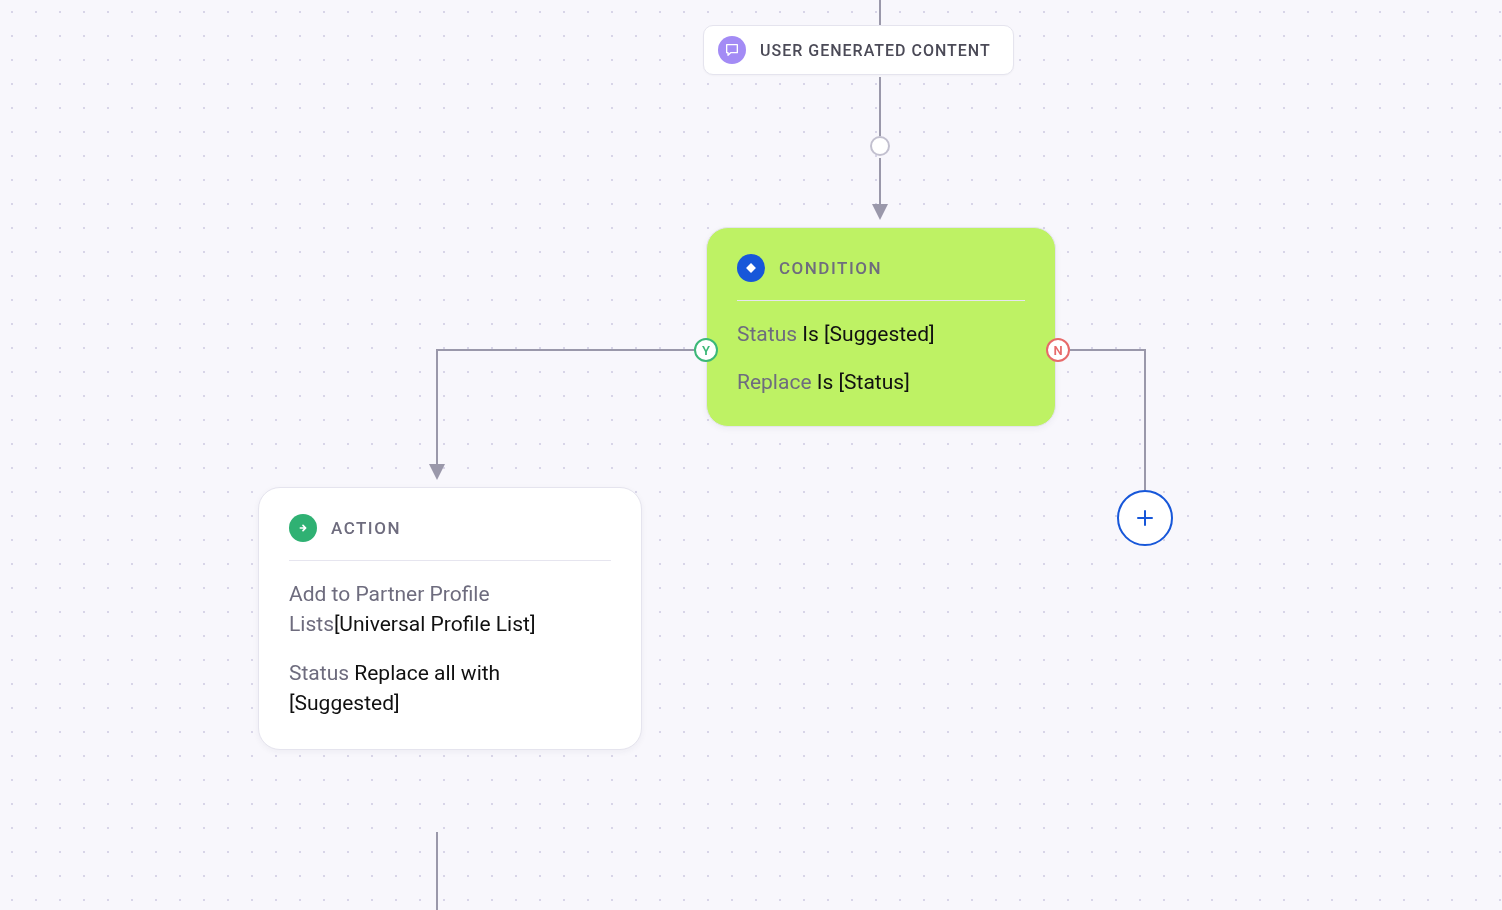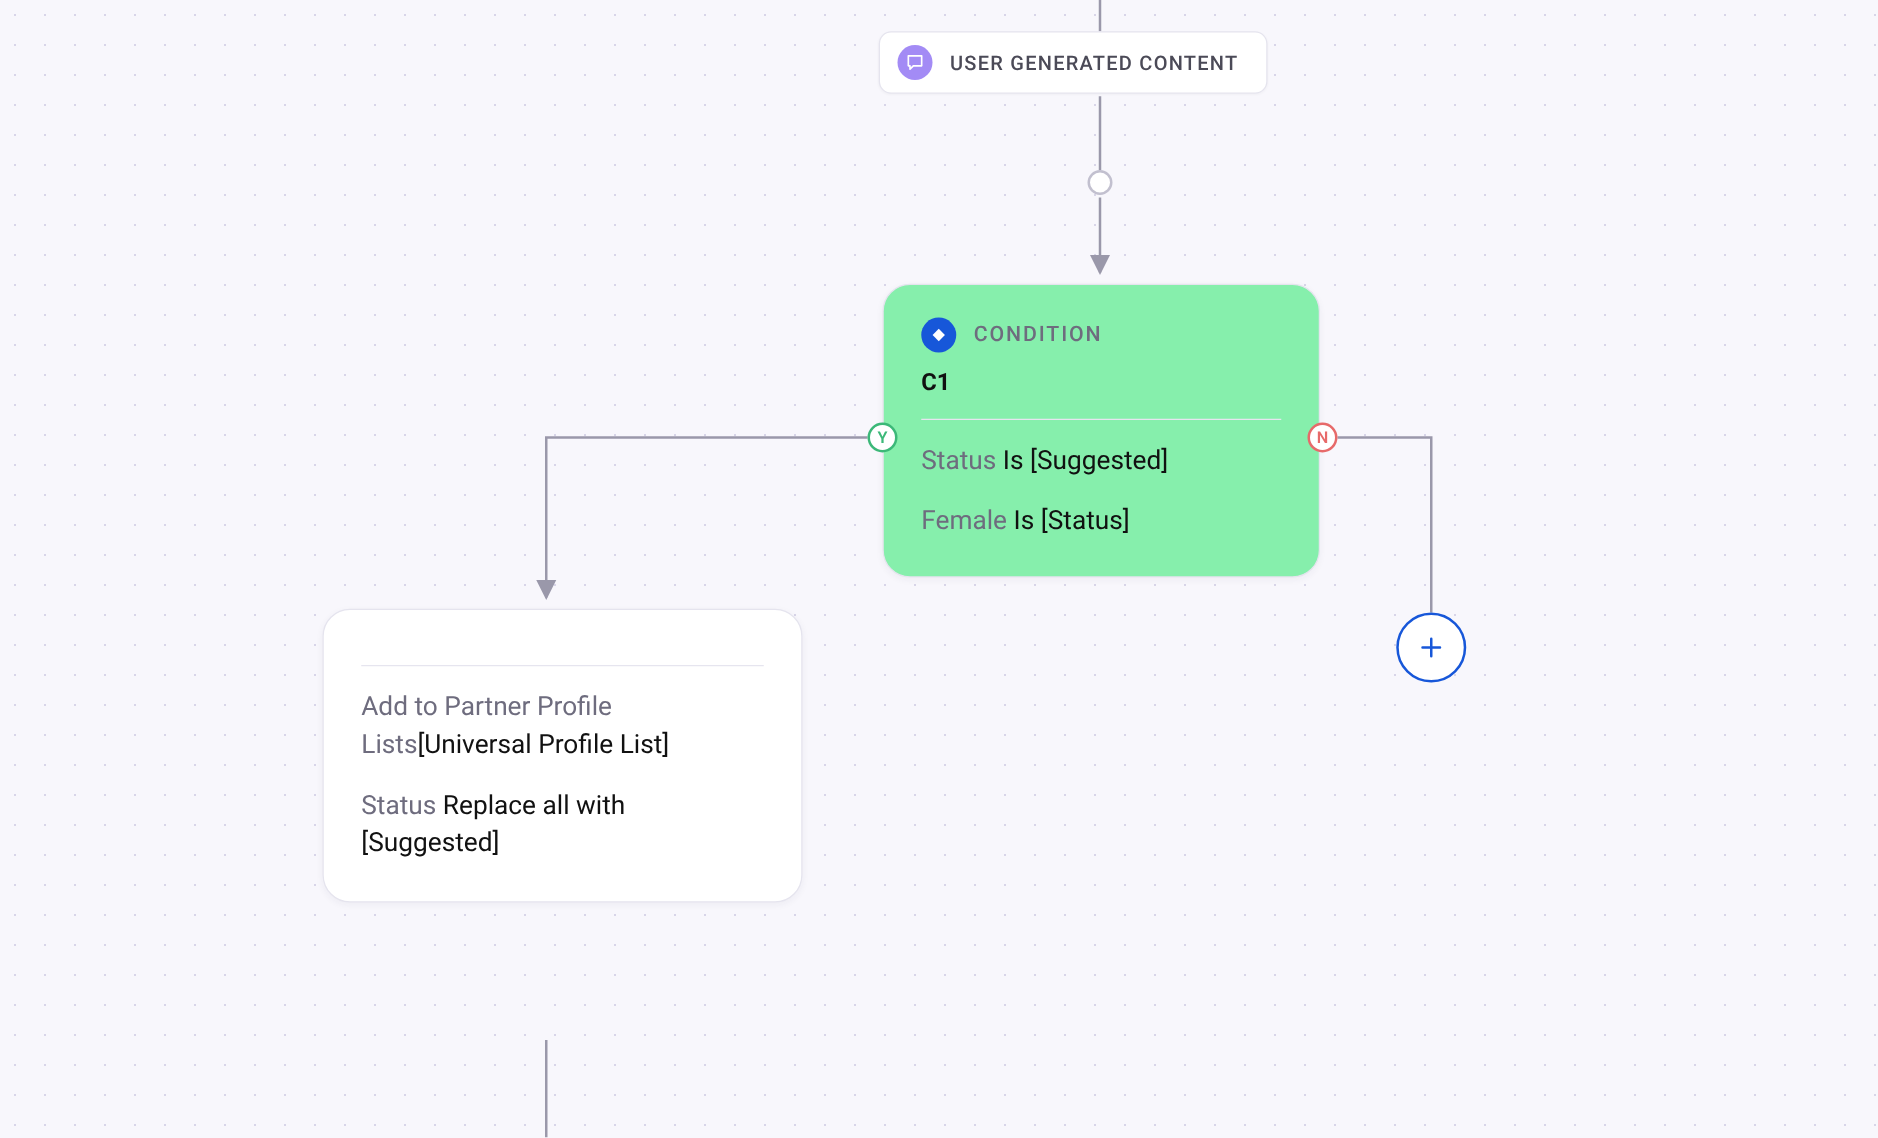--- a/index.html
+++ b/index.html
@@ -52,21 +52,21 @@
     width: 20px; height: 20px;
     border-radius: 50%;
     background: #fff;
     border: 2px solid #c2c0cf;
   }
   .condition-node {
     position: absolute;
     left: 706px;
     top: 227px;
     width: 350px;
-    background: #86efac;
+    background: #bef264;
     border: 1px solid #e5e4ee;
     border-radius: 22px;
     padding: 26px 30px 28px 30px;
     box-shadow: 0 2px 6px rgba(40,30,80,0.05);
   }
   .condition-header {
     display: flex; align-items: center; gap: 14px;
   }
   .cond-icon {
     width: 28px; height: 28px; border-radius: 50%;
@@ -176,38 +176,46 @@
 
 <div class="condition-node">
   <div class="condition-header">
     <span class="cond-icon">
       <svg width="14" height="14" viewBox="0 0 24 24">
           <rect x="6" y="6" width="12" height="12" transform="rotate(45 12 12)" fill="#fff"></rect>
         </svg>
     </span>
     <span class="node-type">CONDITION</span>
   </div>
-  <div class="node-id">C1</div>
   <div class="divider"></div>
   <div class="rule-line">
     <span class="rule-field">Status</span>
     <span>Is</span>
     <span>[Suggested]</span>
   </div>
   <div class="rule-line">
-    <span class="rule-field">Female</span>
+    <span class="rule-field">Replace</span>
     <span>Is</span>
     <span>[Status]</span>
   </div>
 </div>
 
 <div class="yn-badge yn-y">Y</div>
 <div class="yn-badge yn-n">N</div>
 
 <div class="action-node">
+  <div class="condition-header">
+    <span class="act-icon">
+      <svg width="16" height="16" viewBox="0 0 24 24" fill="none">
+        <circle cx="12" cy="12" r="10" fill="none"></circle>
+        <path d="M8 12h7M12 8l4 4-4 4" stroke="#fff" stroke-width="2.5" stroke-linecap="round" stroke-linejoin="round"></path>
+      </svg>
+    </span>
+    <span class="node-type">ACTION</span>
+  </div>
   <div class="divider"></div>
   <div class="rule-line">
     <span class="rule-field">Add to Partner Profile Lists</span><span>[Universal Profile List]</span>
   </div>
   <div class="rule-line">
     <span class="rule-field">Status</span>
     <span>Replace all with [Suggested]</span>
   </div>
 </div>
 

